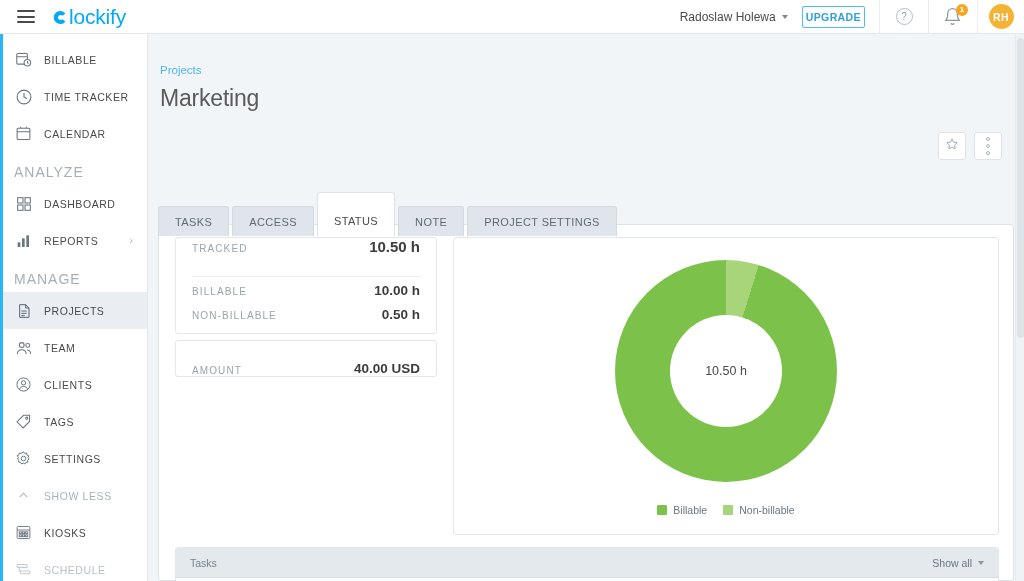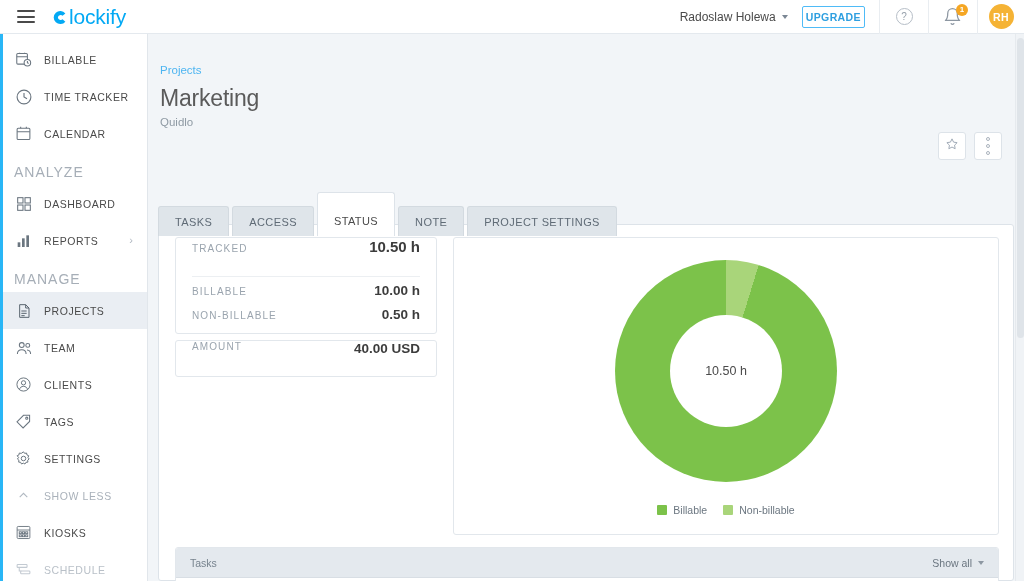--- a/index.html
+++ b/index.html
@@ -184,21 +184,21 @@
   }
   .stat-label {
     font-size: 10px; letter-spacing: 1.1px; color: #9aa4ae; text-transform: uppercase;
   }
   .stat-val { font-size: 15px; color: #3c3c3c; font-weight: 700; }
   .stat-val.small { font-size: 13.5px; }
   .hr-light { height: 1px; background: #eceff2; margin: 0 16px; }
 
   .amount-card {
     position: absolute; top: 115px; left: 16px; width: 262px; height: 37px;
-    display: flex; align-items: flex-start; justify-content: space-between; padding: 0 16px;
+    display: flex; align-items: flex-end; justify-content: space-between; padding: 0 16px;
   }
 
   .chart-card {
     position: absolute; top: 12px; left: 294px; width: 546px; height: 298px;
   }
   .donut-wrap {
     position: absolute; top: 22px; left: 50%; transform: translateX(-50%);
     width: 222px; height: 222px;
   }
   .donut {
@@ -446,21 +446,20 @@
     <span class="lbl">SCHEDULE</span>
   </div>
 </div>
 
 <div class="main">
 
   <div>
     <span class="breadcrumb">Projects</span>
   </div>
   <div class="proj-title">Marketing</div>
-  <div class="proj-client">Quidlo</div>
 
   <div class="head-actions">
     <div class="sq-btn">
       <span>
         <svg width="14" height="14" viewBox="0 0 24 24" fill="none" stroke="#9aa5b1" stroke-width="1.6" stroke-linejoin="round">
           <path d="M12 3.2l2.7 5.6 6.1.9-4.4 4.3 1 6.1-5.4-2.9-5.4 2.9 1-6.1L3.2 9.7l6.1-.9z"></path>
         </svg>
       </span>
     </div>
     <div class="sq-btn">

